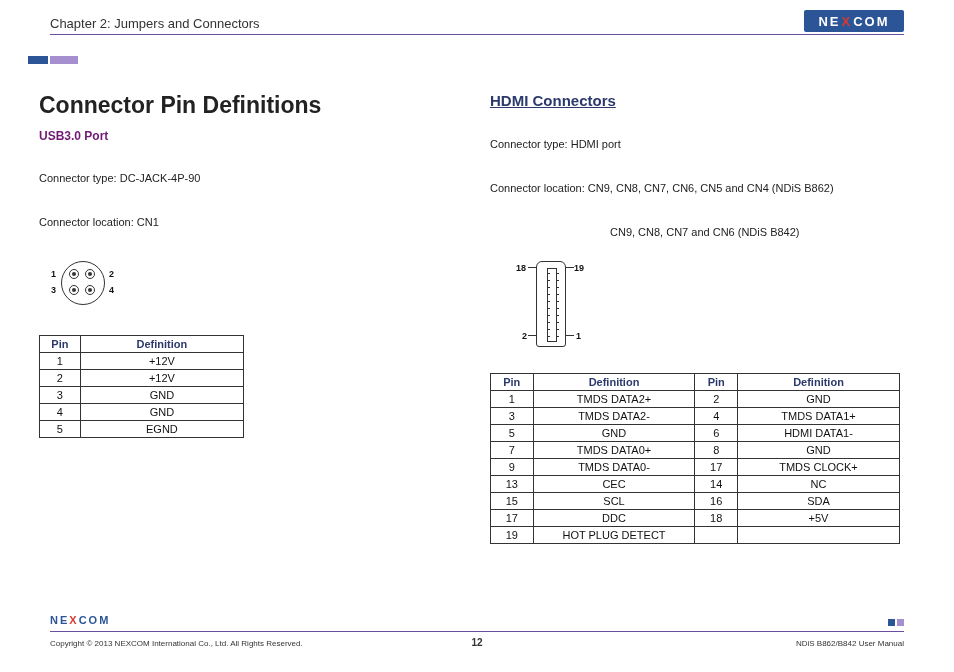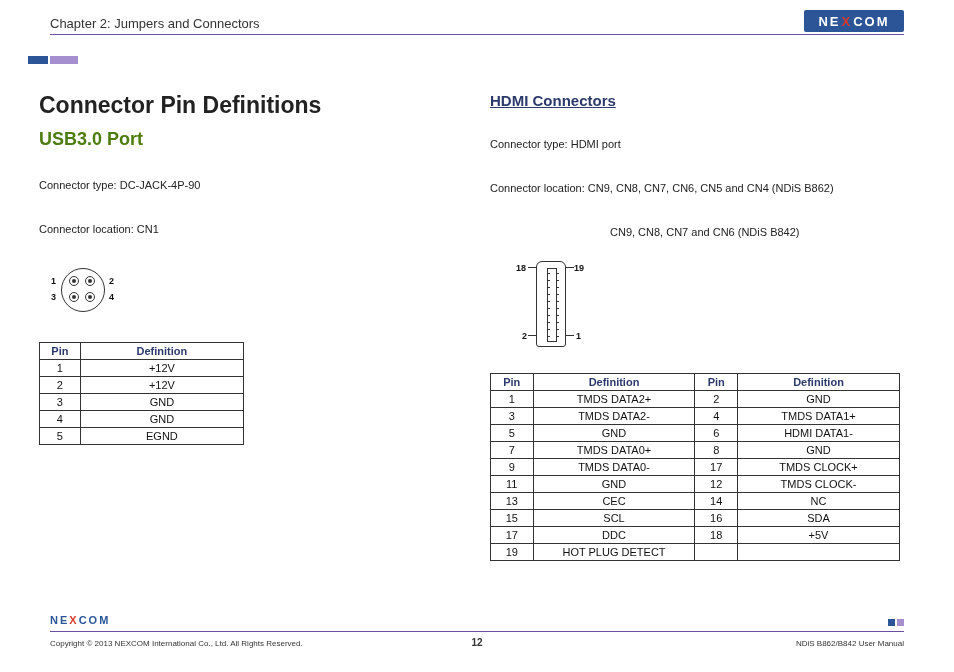--- a/index.html
+++ b/index.html
@@ -75,23 +75,23 @@
     margin-bottom: 10px;
   }
   h2.section {
     font-size: 15px;
     font-weight: bold;
     color: #2b3a6b;
     margin-bottom: 4px;
     text-decoration: underline;
   }
   h3.subsection {
-    font-size: 18px;
-    font-weight: bold;
-    color: #4d7c0f;
+    font-size: 12px;
+    font-weight: bold;
+    color: #701a75;
     margin-bottom: 4px;
   }
   .desc {
     font-size: 11px;
     color: #222;
     line-height: 1.45;
     margin-bottom: 3px;
     margin-top: 28px;
   }
   .indent { padding-left: 120px; }
@@ -333,26 +333,20 @@
           <td>8</td>
           <td>GND</td>
         </tr>
         <tr>
           <td>9</td>
           <td>TMDS DATA0-</td>
           <td>17</td>
           <td>TMDS CLOCK+</td>
         </tr>
         <tr>
-          <td>11</td>
-          <td>GND</td>
-          <td>12</td>
-          <td>TMDS CLOCK-</td>
-        </tr>
-        <tr>
           <td>13</td>
           <td>CEC</td>
           <td>14</td>
           <td>NC</td>
         </tr>
         <tr>
           <td>15</td>
           <td>SCL</td>
           <td>16</td>
           <td>SDA</td>

